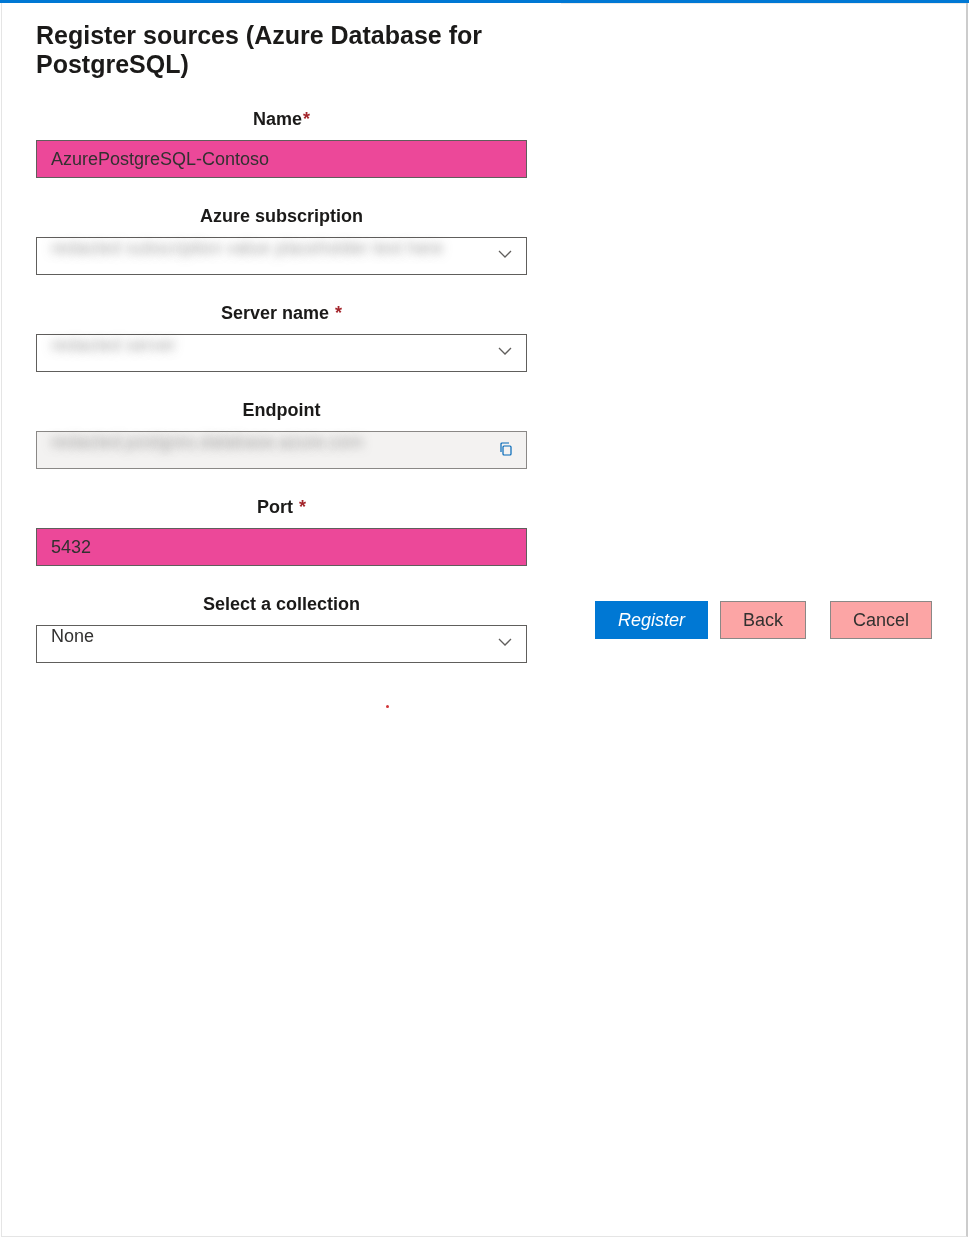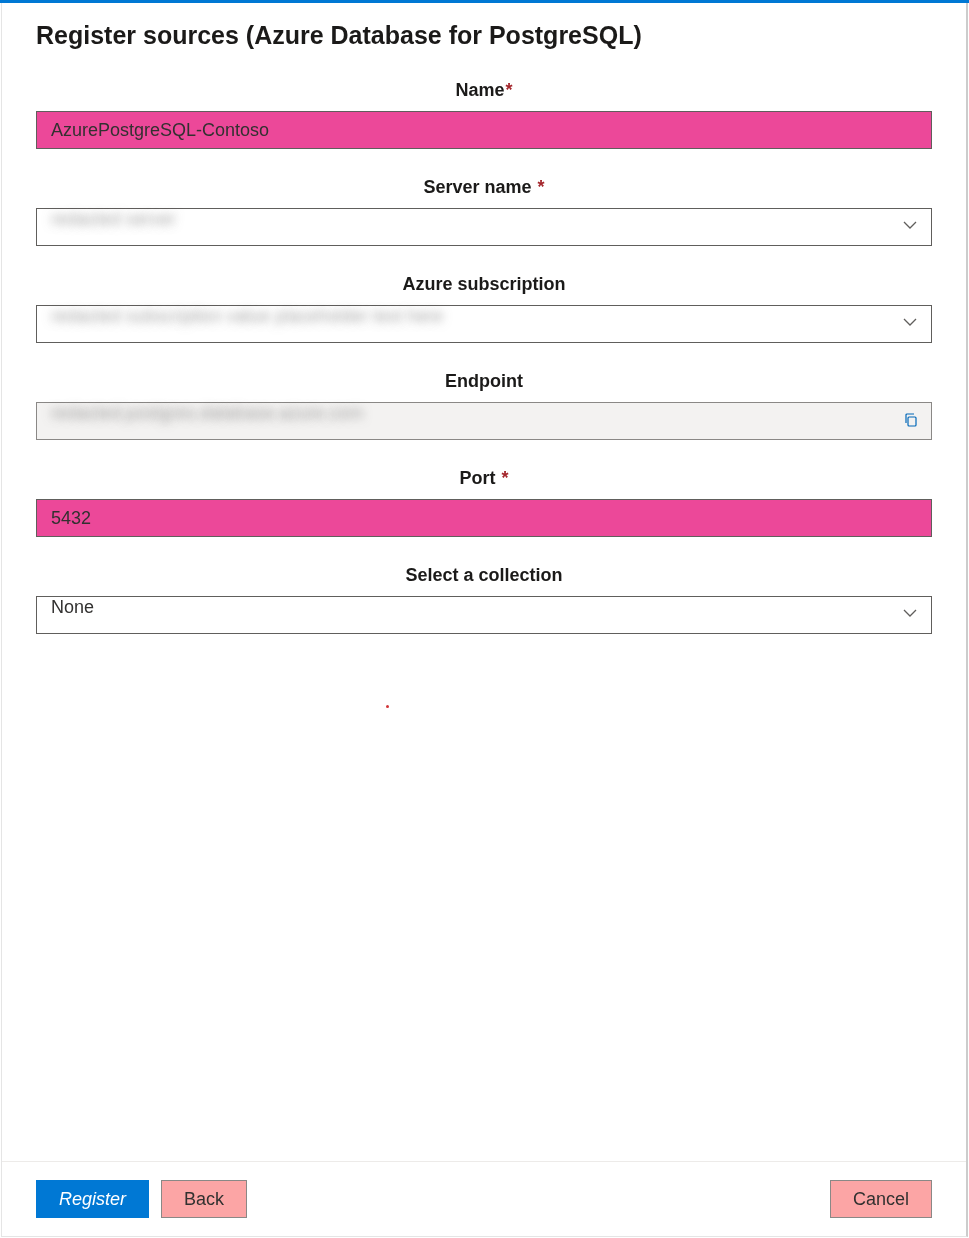--- a/index.html
+++ b/index.html
@@ -26,21 +26,21 @@
     .panel {
       position: absolute;
       top: 3px;
       left: 1px;
       right: 1px;
       bottom: 1px;
       border-left: 1px solid #e5e5e5;
       border-right: 2px solid #ccc;
       border-bottom: 1px solid #e5e5e5;
       display: flex;
-      flex-direction: column;
+      flex-direction: row;
     }
     .content {
       padding: 18px 34px 0 34px;
       flex: 1 1 auto;
       overflow: hidden;
     }
     .page-title {
       font-size: 25px;
       font-weight: 600;
       color: #1b1a19;
@@ -165,40 +165,40 @@
     <h1 class="page-title">Register sources (Azure Database for PostgreSQL)</h1>
 
     <div class="field-group">
       <label class="field-label">
         <span>Name</span><span class="required-star">*</span>
       </label>
       <input type="text" class="text-input" value="AzurePostgreSQL-Contoso" style="">
     </div>
 
     <div class="field-group">
+      <label class="field-label">Azure subscription</label>
+      <div class="select-wrapper">
+        <div class="select-input">
+          <span class="blurred">redacted subscription value placeholder text here</span>
+        </div>
+        <span class="chevron">
+          <svg width="16" height="16" viewBox="0 0 16 16" fill="none">
+              <path d="M2 5 L8 11 L14 5" stroke="currentColor" stroke-width="1.3" fill="none"></path>
+            </svg>
+        </span>
+      </div>
+    </div>
+
+    <div class="field-group">
       <label class="field-label">
         <span>Server name</span> <span class="required-star">*</span>
       </label>
       <div class="select-wrapper">
         <div class="select-input">
           <span class="blurred">redacted server</span>
-        </div>
-        <span class="chevron">
-          <svg width="16" height="16" viewBox="0 0 16 16" fill="none">
-              <path d="M2 5 L8 11 L14 5" stroke="currentColor" stroke-width="1.3" fill="none"></path>
-            </svg>
-        </span>
-      </div>
-    </div>
-
-    <div class="field-group">
-      <label class="field-label">Azure subscription</label>
-      <div class="select-wrapper">
-        <div class="select-input">
-          <span class="blurred">redacted subscription value placeholder text here</span>
         </div>
         <span class="chevron">
           <svg width="16" height="16" viewBox="0 0 16 16" fill="none">
               <path d="M2 5 L8 11 L14 5" stroke="currentColor" stroke-width="1.3" fill="none"></path>
             </svg>
         </span>
       </div>
     </div>
 
     <div class="field-group">

